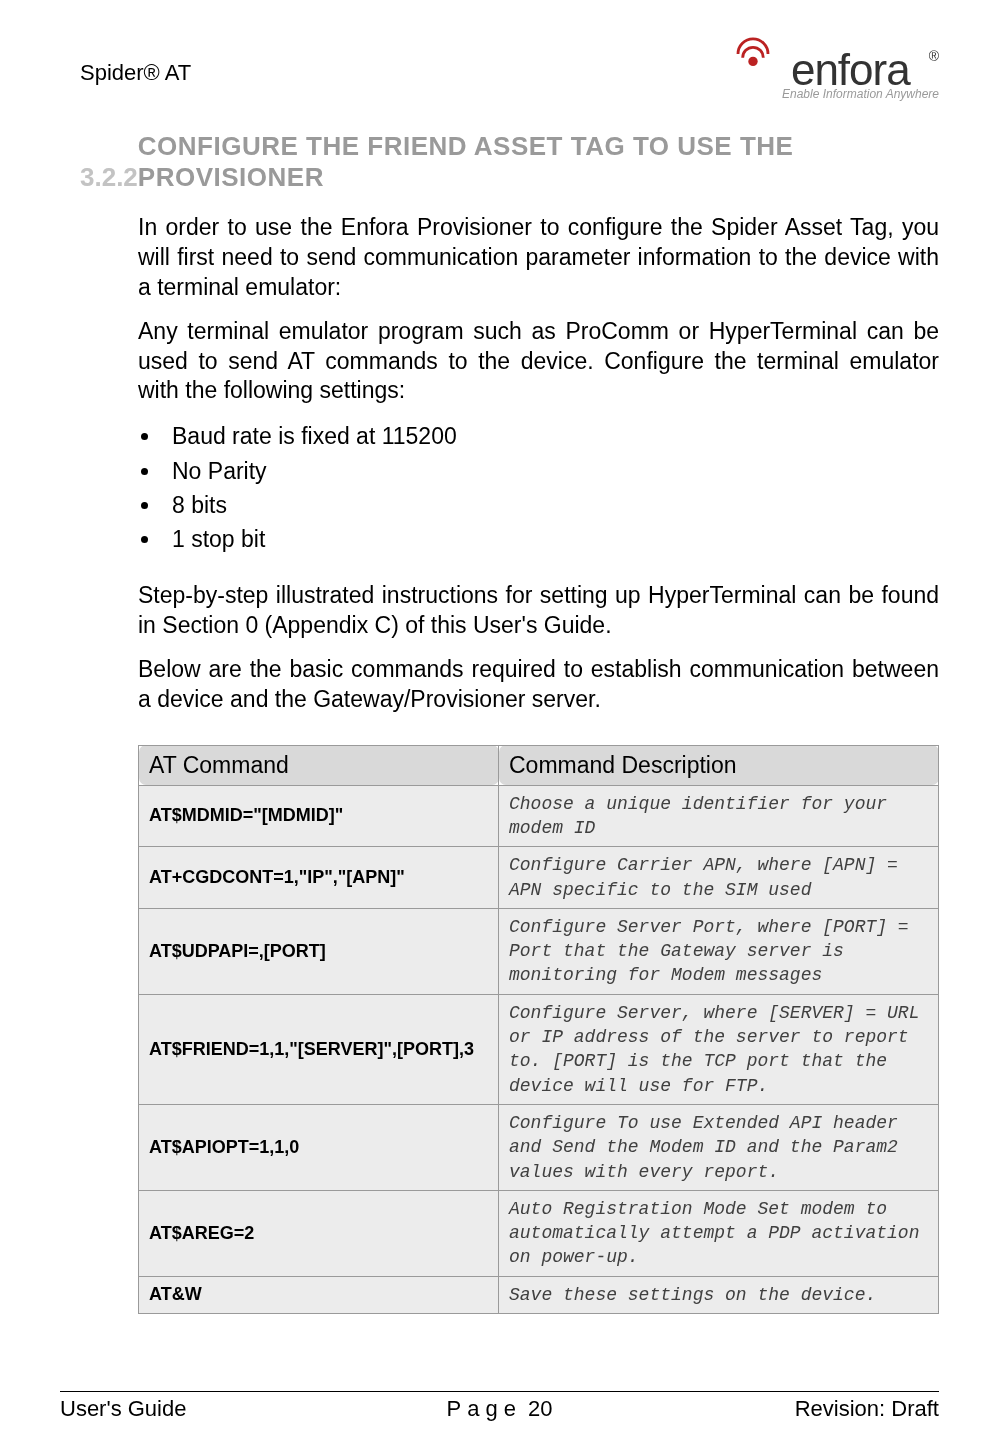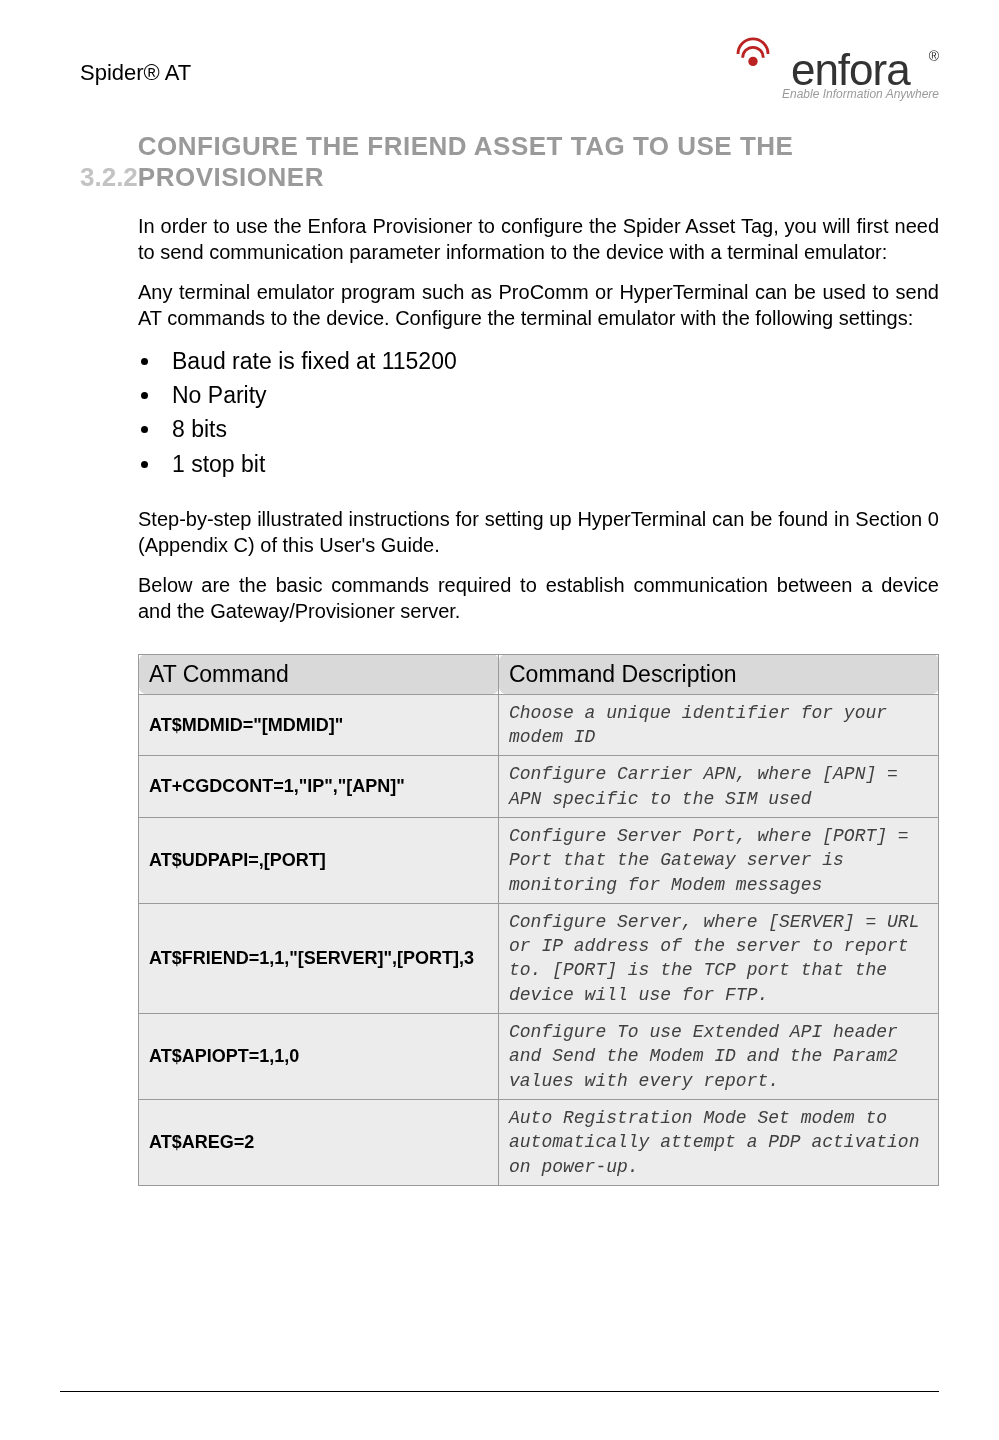--- a/index.html
+++ b/index.html
@@ -10,21 +10,21 @@
     .logo { text-align: right; }
     .logo-main { display: flex; align-items: center; justify-content: flex-end; gap: 19px; }
     .logo-text { font-size: 44px; font-weight: 500; letter-spacing: -1px; color: #333; font-family: Arial, sans-serif; }
     .logo-icon { width: 38px; height: 30px; position: relative; top: -18px; }
     .logo-reg { font-size: 14px; color: #333; position: relative; top: -14px; }
     .logo-tagline { font-size: 12px; color: #9a9a9a; font-style: italic; margin-top: -8px; }
     .section-row { display: flex; align-items: flex-end; margin-bottom: 20px; }
     .section-number { font-size: 26px; font-weight: 700; color: #c3c3c3; font-family: Verdana, sans-serif; }
     .section-title { font-size: 26px; font-weight: 700; color: #9a9a9a; font-family: Verdana, sans-serif; letter-spacing: 0.5px; }
     .body-content { padding-left: 58px; }
-    .para { font-size: 20px; line-height: 1.3; text-align: justify; margin-bottom: 14px; font-family: Arial, sans-serif; }
+    .para { font-size: 23px; line-height: 1.3; text-align: justify; margin-bottom: 14px; font-family: Arial, sans-serif; }
     .bullets { margin: 10px 0 26px 24px; }
     .bullets li { font-size: 23px; line-height: 1.4; font-family: Arial, sans-serif; margin-bottom: 2px; padding-left: 10px; }
     .at-table { width: 100%; border-collapse: collapse; border: 1.5px solid #9a9a9a; margin-top: 30px; }
     .at-table th, .at-table td { border: 1.5px solid #9a9a9a; padding: 6px 10px; vertical-align: middle; text-align: left; }
     .at-table th { background: #d9d9d9; font-size: 23px; font-weight: 400; font-family: Arial, sans-serif; border-radius: 7px; }
     .at-table .cmd-cell { background: #ececec; font-family: Verdana, sans-serif; font-weight: 700; font-size: 18px; width: 45%; }
     .at-table .desc-cell { background: #ececec; font-family: Liberation Mono, monospace; font-style: italic; font-size: 18px; color: #404040; line-height: 1.35; }
     .footer-line { position: absolute; bottom: 48px; left: 60px; right: 60px; border-top: 1.5px solid #000; }
     .footer-row { position: absolute; bottom: 18px; left: 60px; right: 60px; display: flex; justify-content: space-between; font-size: 22px; font-family: Arial, sans-serif; }
     .footer-center { position: absolute; left: 0; right: 0; text-align: center; }
@@ -98,20 +98,32 @@
           <td class="desc-cell">Configure Server, where [SERVER] = URL or IP address of the server to report to. [PORT] is the TCP port that the device will use for FTP.</td>
         </tr>
         <tr>
           <td class="cmd-cell">AT$APIOPT=1,1,0</td>
           <td class="desc-cell">Configure To use Extended API header and Send the Modem ID and the Param2 values with every report.</td>
         </tr>
         <tr>
           <td class="cmd-cell">AT$AREG=2</td>
           <td class="desc-cell">Auto Registration Mode Set modem to automatically attempt a PDP activation on power-up.</td>
         </tr>
+        <tr>
+          <td class="cmd-cell">AT&amp;W</td>
+          <td class="desc-cell">Save these settings on the device.</td>
+        </tr>
       </tbody>
     </table>
 
   </div>
 
   <div class="footer-line"></div>
+  <div class="footer-row">
+    <span>User's Guide</span>
+    <span class="footer-center">
+      <span class="page-label">Page</span>
+      <span>20</span>
+    </span>
+    <span>Revision: Draft</span>
+  </div>
 
 </div>
 
 </body></html>

